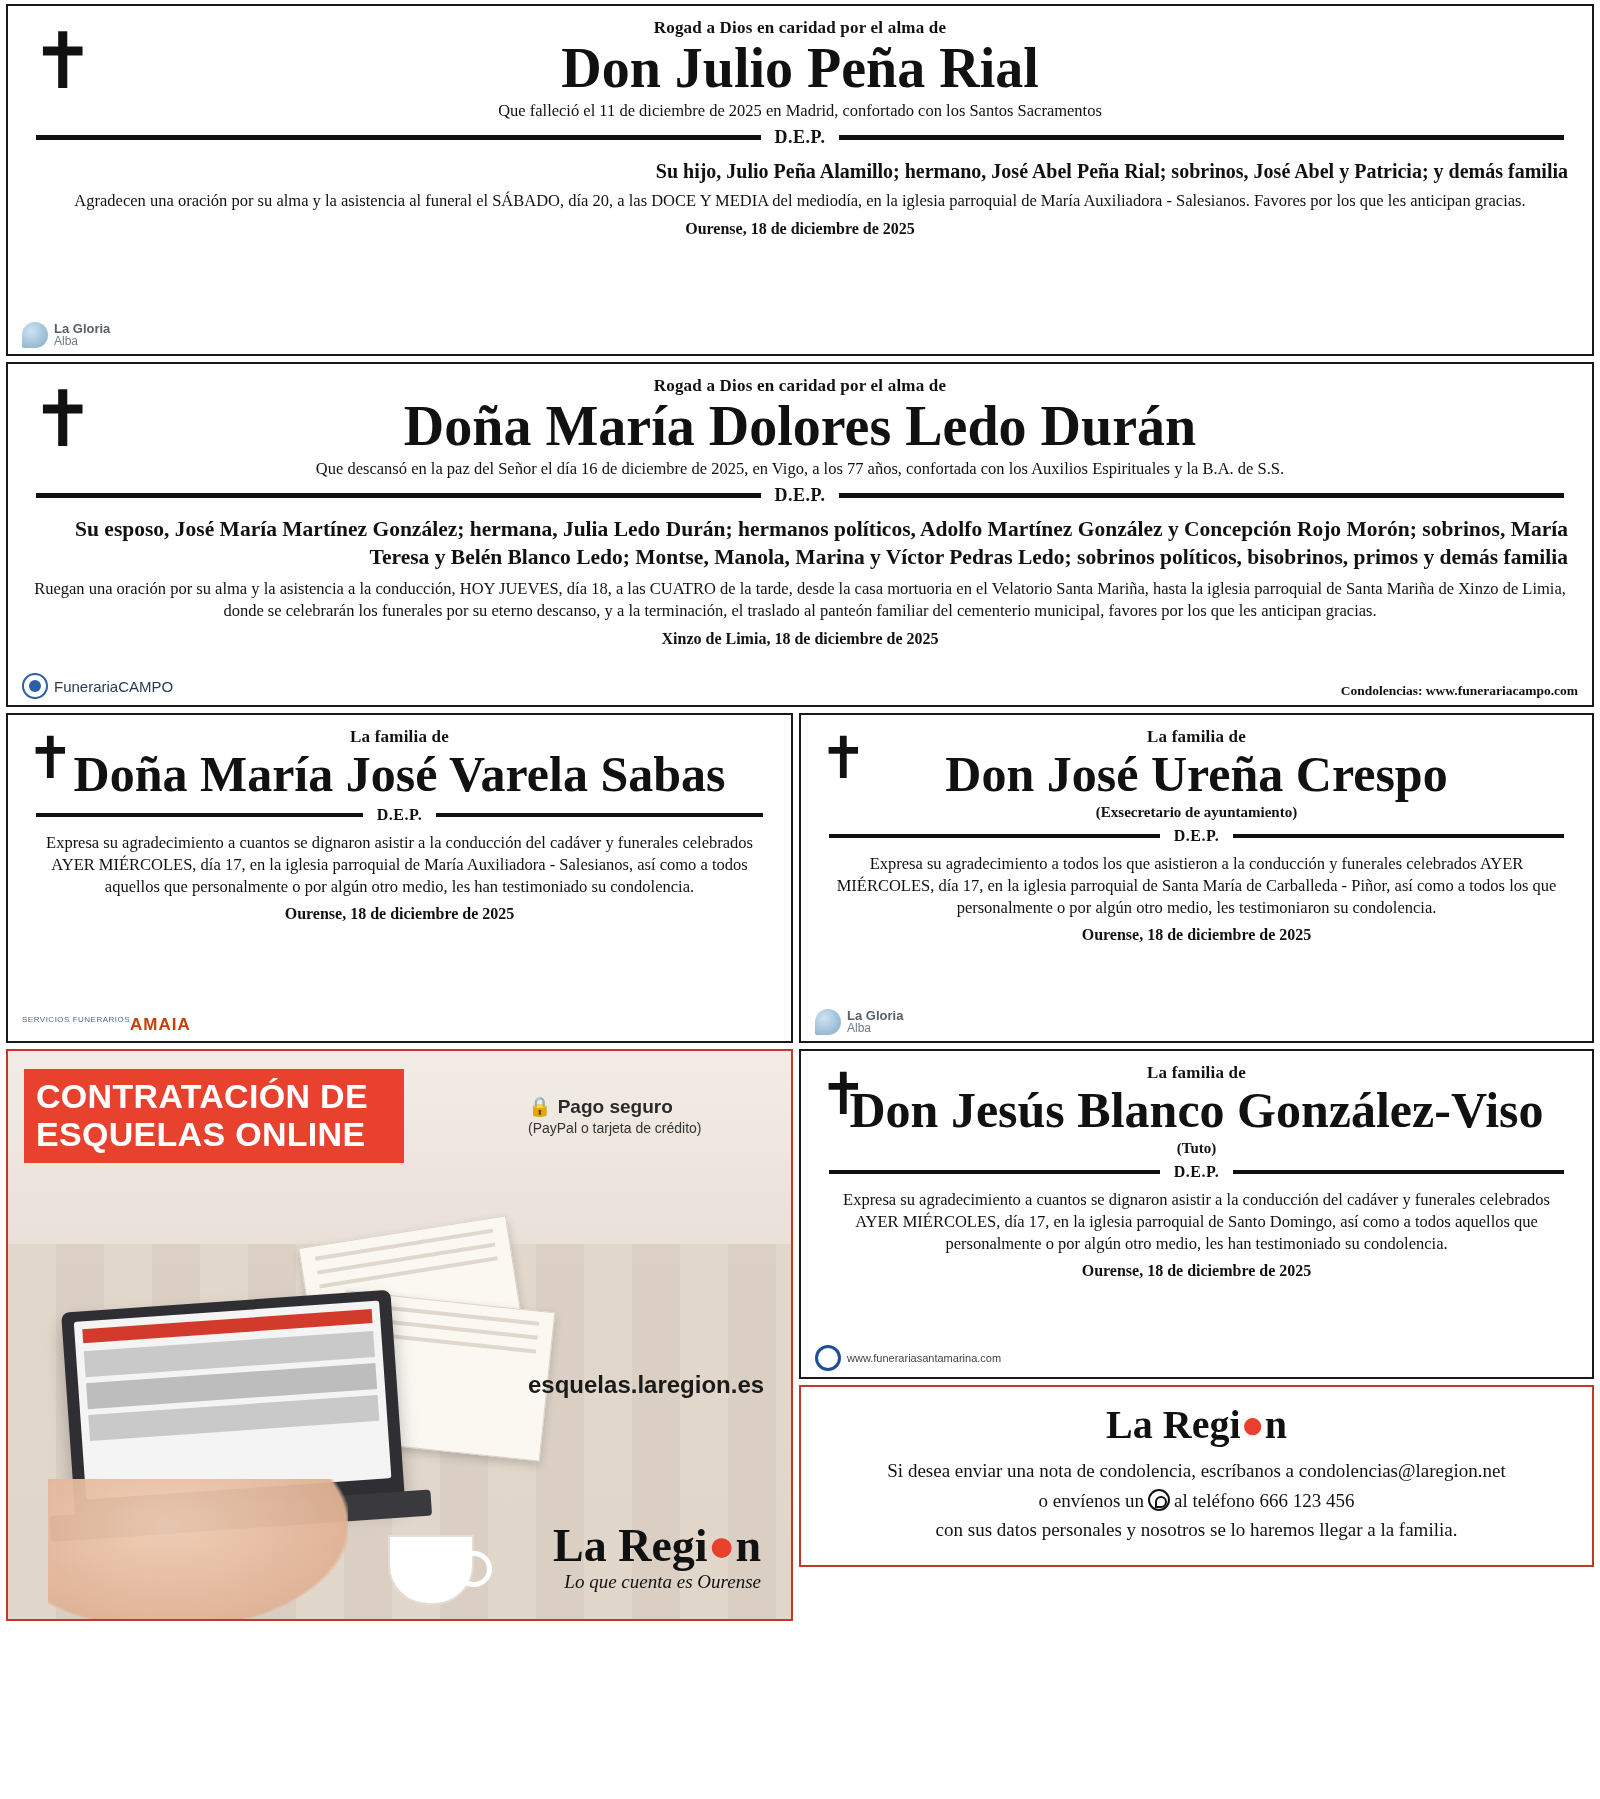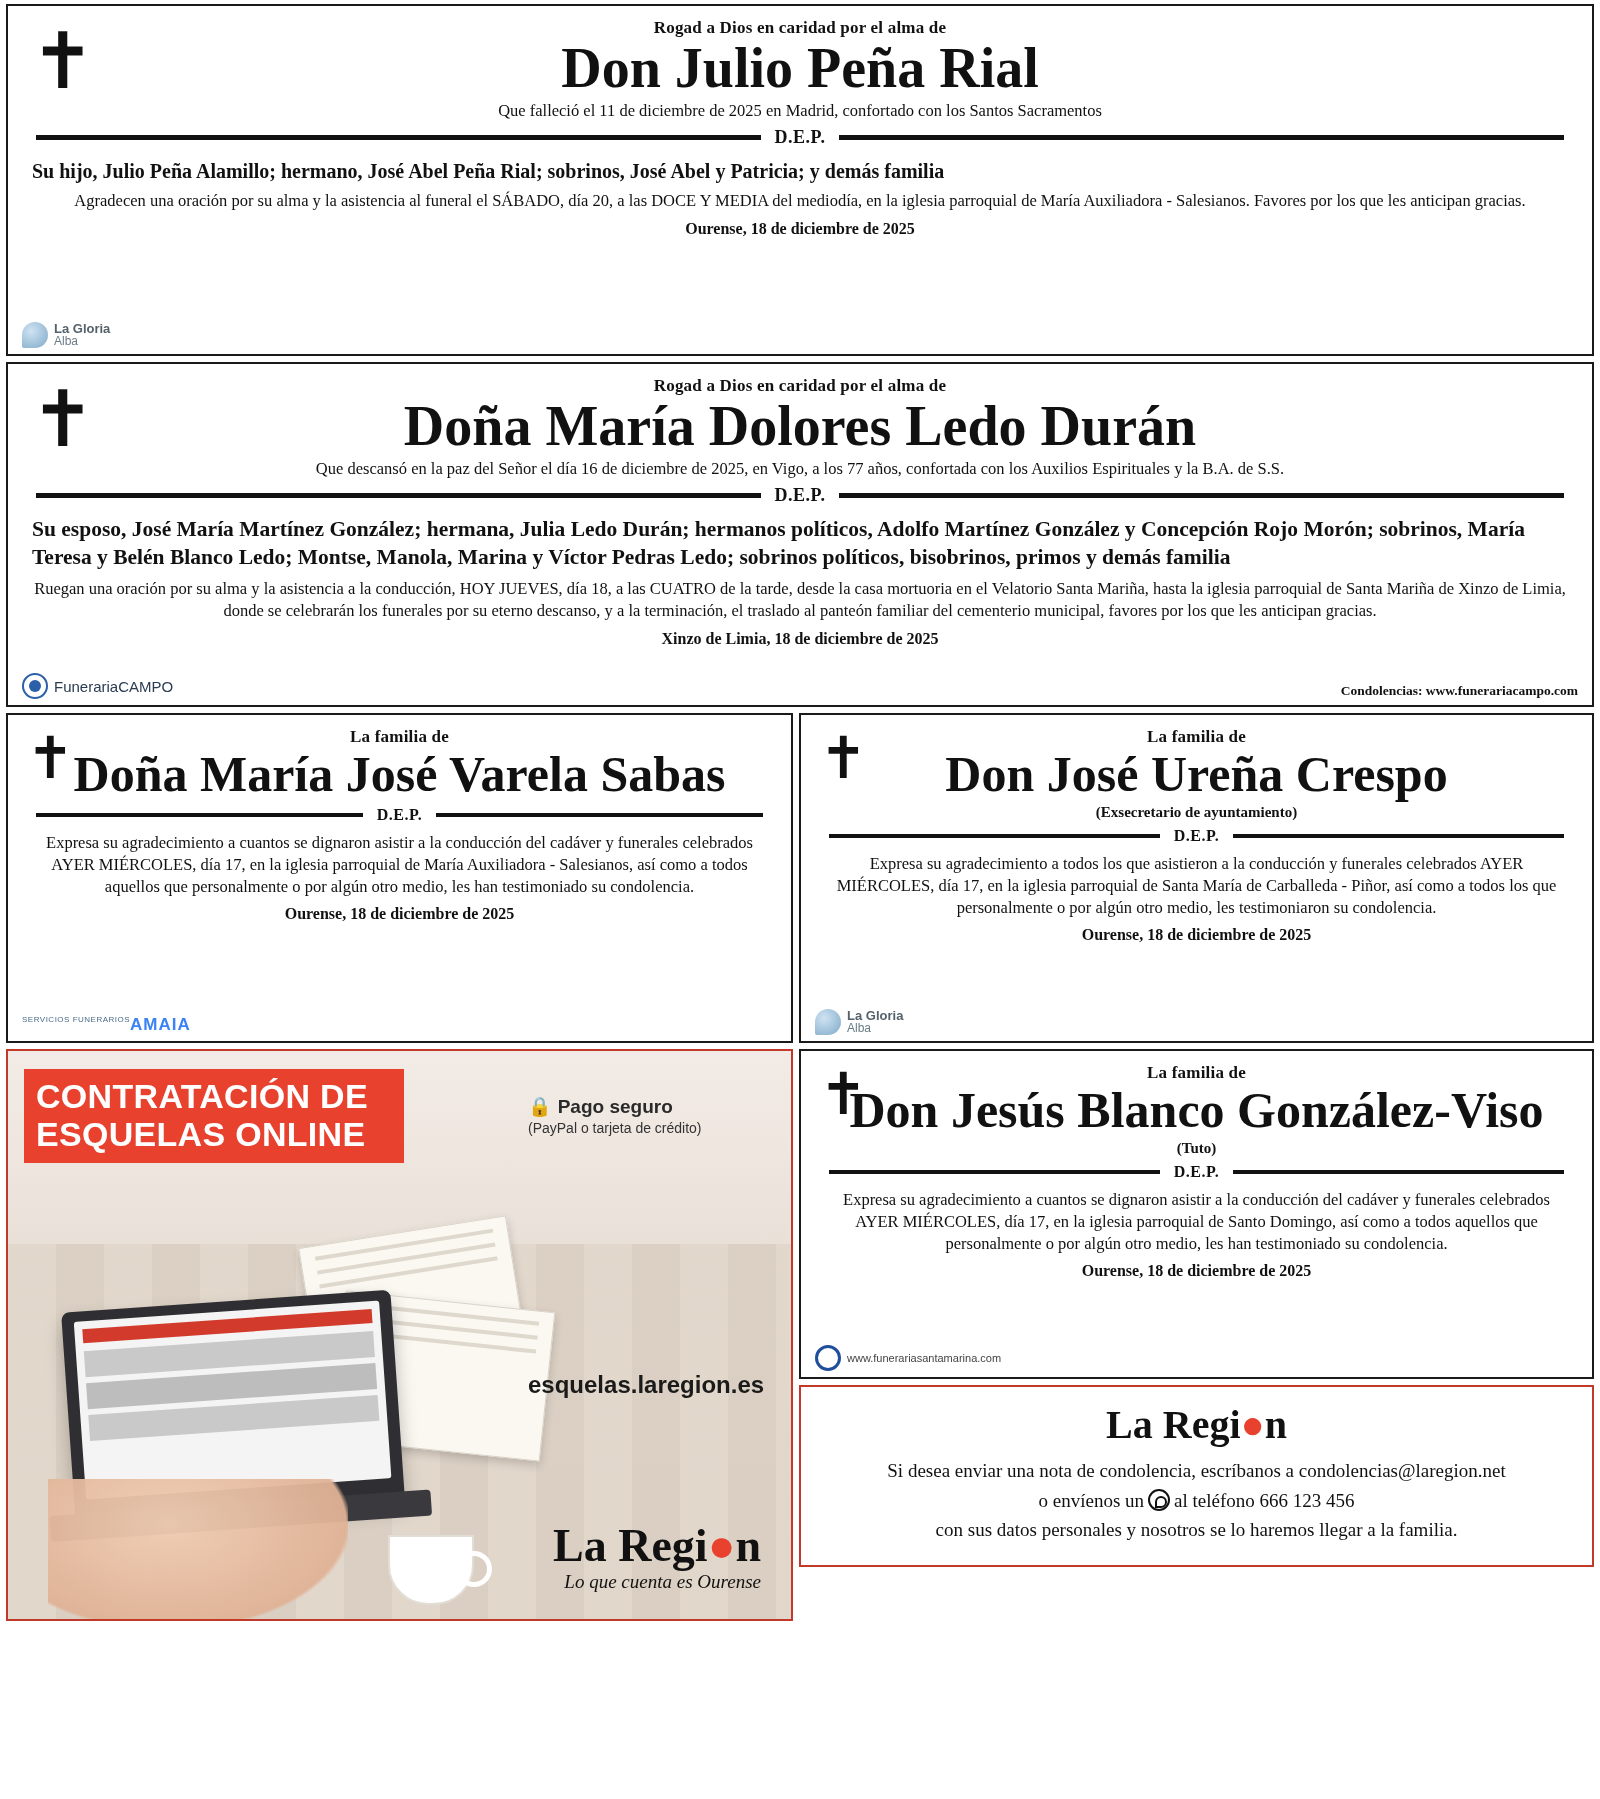--- a/index.html
+++ b/index.html
@@ -79,21 +79,21 @@
   .dep-row .dep {
     flex: 0 0 auto;
     font-weight: bold;
     font-size: 18px;
     letter-spacing: .5px;
   }
   .dep-row.thin .bar { height: 4px; }
   .dep-row.small .dep { font-size: 16px; }
 
   .family {
-    text-align: left;
+    text-align: right;
     font-weight: bold;
     font-size: 20px;
     line-height: 1.3;
     margin: 10px 6px 6px 6px;
   }
   .family.lg { font-size: 21.5px; }
   .body-txt {
     text-align: center;
     font-size: 16.5px;
     line-height: 1.32;
@@ -142,21 +142,21 @@
   }
   .logo-campo .logo-mark::after {
     content: "";
     position: absolute; left: 5px; top: 5px;
     width: 12px; height: 12px; border-radius: 50%;
     background: #2b5fa8;
   }
   .logo-campo .txt { font-size: 15px; color:#2b3b52; font-family:"Liberation Sans", sans-serif; }
   .logo-amaia { gap:0; align-items:flex-start; }
   .logo-amaia .t1 { font-size: 8px; color:#4a6c8a; letter-spacing:.5px; }
-  .logo-amaia .t2 { font-size: 17px; color:#3b82f6; font-weight:bold; letter-spacing:1px; }
+  .logo-amaia .t2 { font-size: 17px; color:#c2410c; font-weight:bold; letter-spacing:1px; }
   .logo-marina .logo-mark {
     background: #fff;
     border: 3px solid #1f4e9c;
   }
   .logo-marina .url { font-size: 11px; color:#444; }
 
   
   .lower {
     display: flex;
     gap: 6px;

